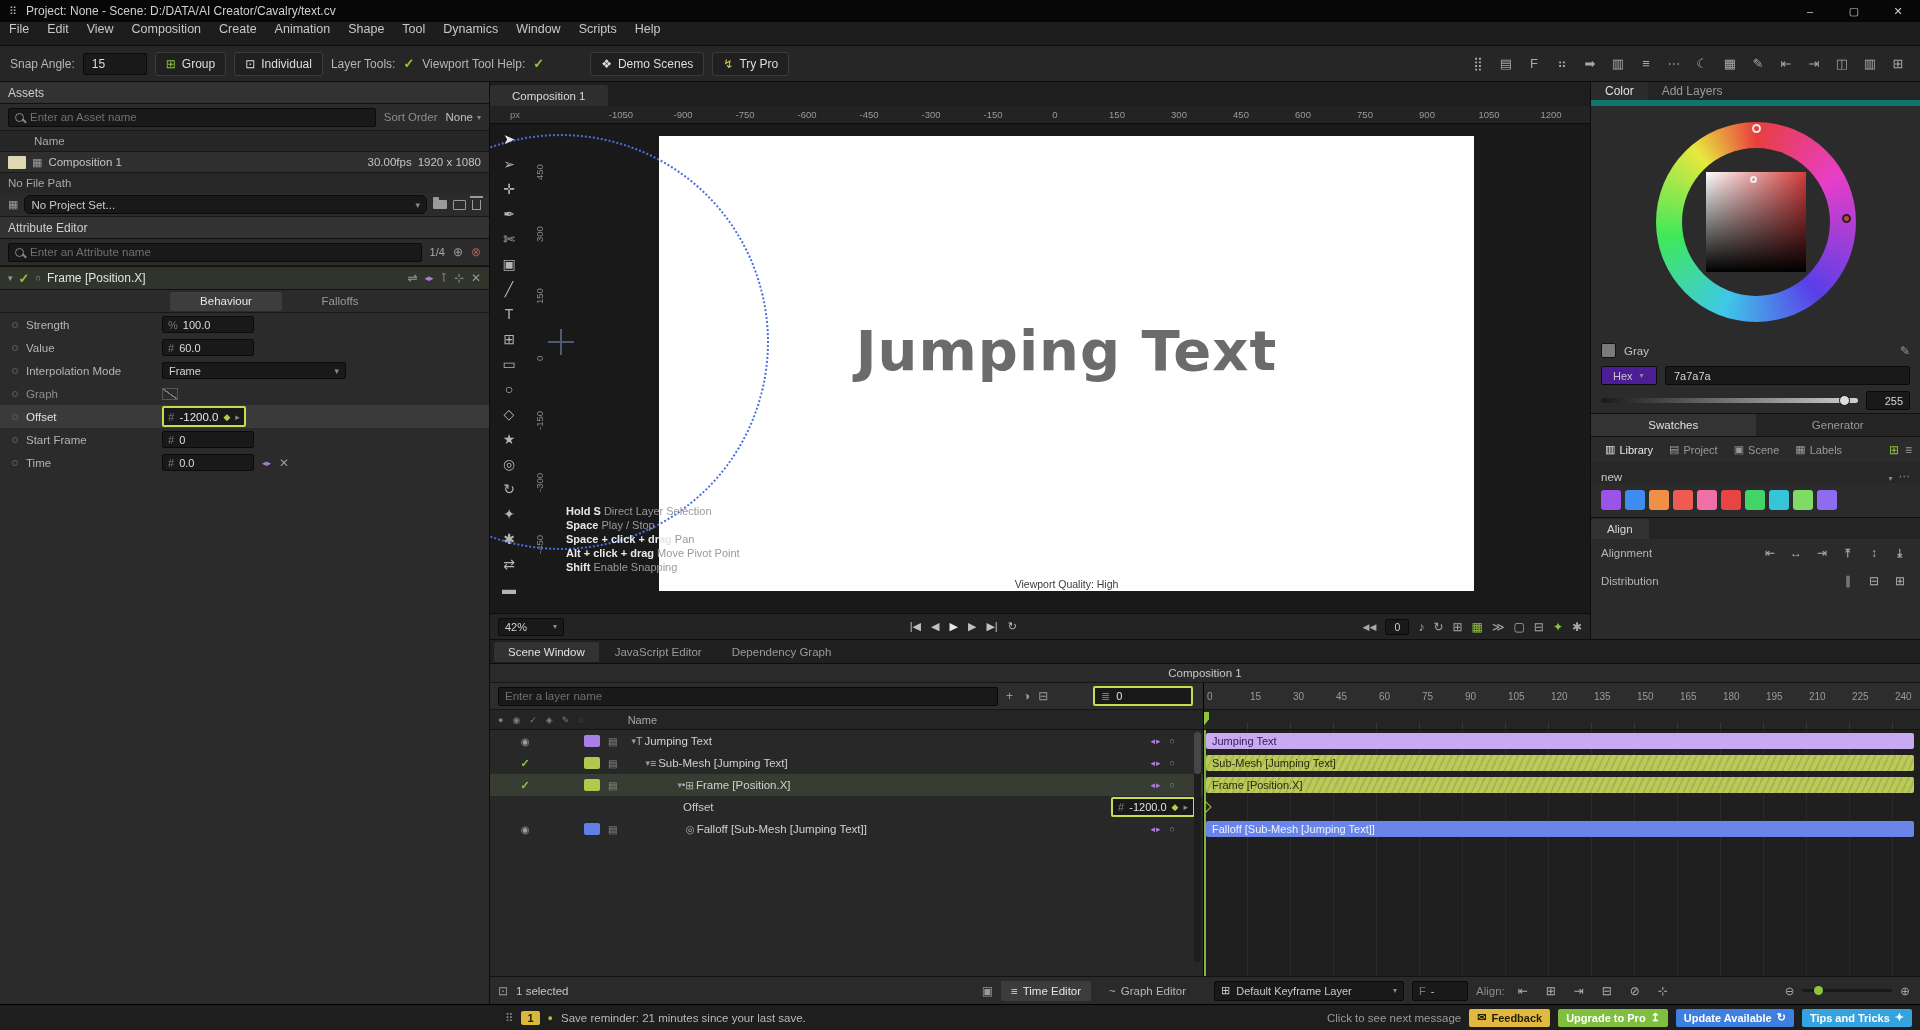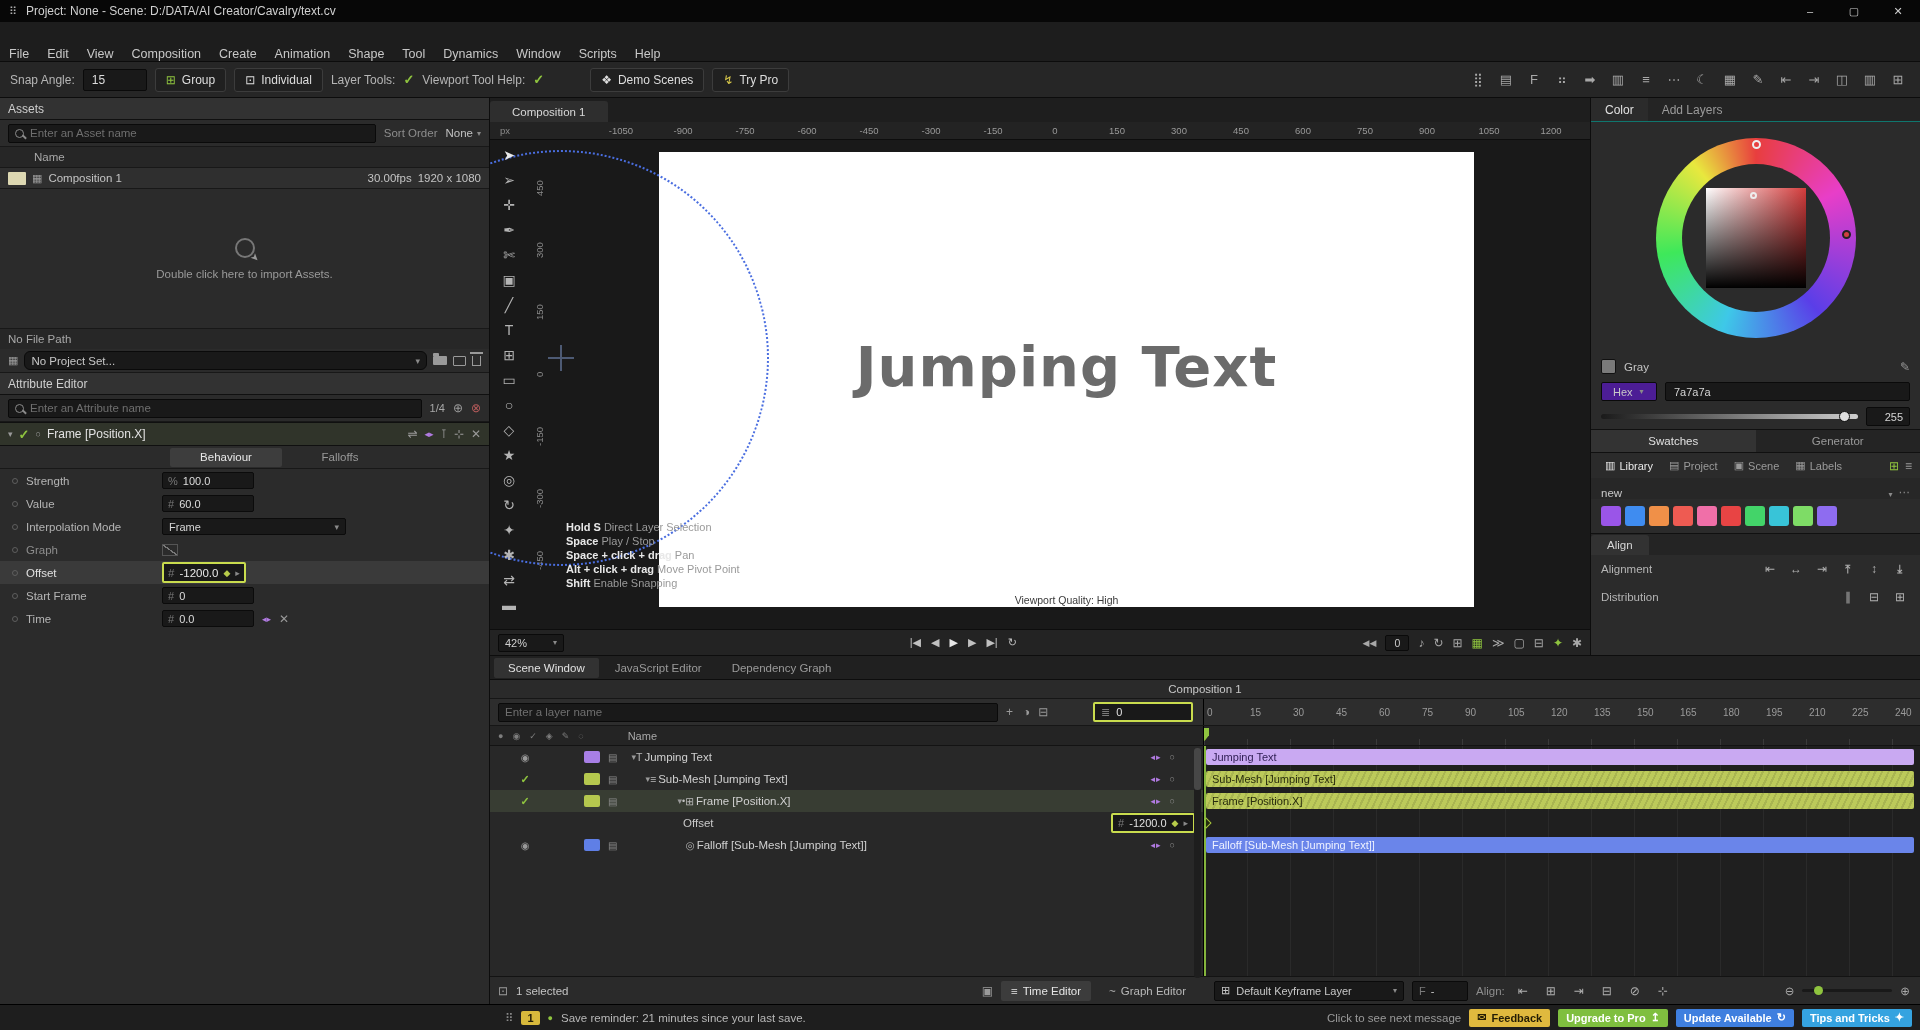--- a/index.html
+++ b/index.html
@@ -4,21 +4,21 @@
 <style>
 *{margin:0;padding:0;box-sizing:border-box}
 html,body{width:1920px;height:1030px;overflow:hidden}
 body{background:#1a1a1a;color:#c4c4c4;font-family:"Liberation Sans",sans-serif;font-size:13px;display:flex;flex-direction:column;user-select:none}
 
 .titlebar{height:22px;background:#070707;display:flex;align-items:center;font-size:12px;color:#d0d0d0;flex:none}
 .app-icon{width:26px;text-align:center;color:#b0b0b0;font-size:11px}
 .win-controls{margin-left:auto;display:flex;height:100%}
 .winbtn{width:44px;display:flex;align-items:center;justify-content:center;color:#cfcfcf;font-size:11px}
 
-.menubar{height:40px;background:#1d1d1d;display:flex;align-items:flex-end;flex:none;border-bottom:1px solid #0c0c0c}
+.menubar{height:24px;background:#1d1d1d;display:flex;align-items:flex-start;flex:none;border-bottom:1px solid #0c0c0c}
 .menu-item{padding:0 9px;color:#c8c8c8;font-size:12.5px}
 
 .toolbar{height:36px;background:#262626;display:flex;align-items:center;gap:8px;padding:0 10px;flex:none;border-bottom:1px solid #0c0c0c}
 .tb-label{color:#b5b5b5;font-size:12px}
 .tb-field{background:#191919;border:1px solid #0a0a0a;border-radius:2px;height:22px;min-width:64px;display:flex;align-items:center;padding:0 8px;color:#ddd;font-size:12px}
 .tb-btn{display:flex;align-items:center;gap:6px;background:#202020;border:1px solid #3c3c3c;border-radius:3px;height:24px;padding:0 10px;color:#ddd;font-size:12px}
 .tb-btn .g{color:#8fc43f}
 .tb-btn .y{color:#d8c84a}
 .check{color:#8fc43f;font-weight:bold;font-size:13px}
 .tb-icons{display:flex;gap:4px;margin-left:8px}
@@ -79,21 +79,21 @@
 .graph-ic{width:16px;height:12px;border:1px solid #555;background:linear-gradient(to top right,transparent 46%,#7a7a7a 46%,#7a7a7a 54%,transparent 54%)}
 .left-fill{flex:1;background:#2b2b2b}
 
 .right-area{flex:1;display:flex;flex-direction:column;min-width:0}
 .top-row{height:557px;display:flex;flex:none;min-width:0}
 
 .vp-col{flex:1;display:flex;flex-direction:column;min-width:0}
 .vp-tabs{height:24px;background:#1e1e1e;display:flex;align-items:flex-end;flex:none}
 .vp-tab{height:21px;padding:0 22px;background:#2e2e2e;color:#d8d8d8;font-size:11.5px;display:flex;align-items:center;border-radius:3px 3px 0 0}
 .vp-ruler{height:18px;background:#232323;border-bottom:1px solid #0d0d0d;display:flex;align-items:center;flex:none;overflow:hidden}
-.px-label{width:30px;text-align:center;color:#8a8a8a;font-size:9.5px;flex:none}
+.px-label{width:30px;text-align:right;color:#8a8a8a;font-size:9.5px;flex:none}
 .ruler-ticks{display:flex;margin-left:70px;font-size:9.5px;color:#9a9a9a}
 .rtick{width:62px;text-align:center;flex:none}
 .vp-area{flex:1;position:relative;background:#191919;overflow:hidden}
 .canvas{position:absolute;left:169px;top:12px;width:815px;height:455px;background:#fff;z-index:1}
 .canvas-text{position:absolute;left:0;right:0;top:40%;text-align:center;font-size:56px;font-weight:800;color:#6b6b6b;letter-spacing:1px;font-family:"DejaVu Sans","Liberation Sans",sans-serif}
 .vp-quality{position:absolute;bottom:1px;left:50%;transform:translateX(-50%);font-size:10.5px;color:#3a3a3a}
 .falloff-circle{position:absolute;left:-137px;top:10px;width:416px;height:416px;border:2px dotted #4a6ee0;border-radius:50%;z-index:3}
 .cross-h{position:absolute;left:58px;top:217px;width:26px;height:2px;background:#4d5a74;z-index:4}
 .cross-v{position:absolute;left:70px;top:205px;width:2px;height:26px;background:#4d5a74;z-index:4}
 .toolstrip{position:absolute;left:4px;top:2px;width:30px;display:flex;flex-direction:column;z-index:5}
@@ -108,21 +108,21 @@
 .zoom-dd{width:66px;height:18px;background:#191919;border:1px solid #0a0a0a;border-radius:2px;display:flex;align-items:center;padding:0 6px;font-size:11px;color:#d0d0d0}
 .zoom-dd .arrow{margin-left:auto;font-size:8px;color:#8a8a8a}
 .playback{display:flex;gap:10px;align-items:center;margin:0 auto}
 .pb{color:#c0c0c0;font-size:11px}
 .vp-right-icons{display:flex;gap:9px;align-items:center}
 .vpi{color:#a8a8a8;font-size:12px}
 .vpi.green{color:#8fc43f}
 .mini-field{min-width:24px;height:16px;background:#191919;border:1px solid #0a0a0a;border-radius:2px;display:flex;align-items:center;justify-content:center;font-size:10.5px;color:#ccc;padding:0 4px}
 
 .color-panel{width:330px;flex:none;background:#2b2b2b;border-left:1px solid #0d0d0d;display:flex;flex-direction:column}
-.cp-tabs{height:24px;display:flex;align-items:flex-end;background:#242424;flex:none;border-bottom:1px solid #0f766e}
+.cp-tabs{height:24px;display:flex;align-items:flex-end;background:#242424;flex:none;border-bottom:6px solid #0f766e}
 .cp-tab{padding:0 14px;height:100%;display:flex;align-items:center;font-size:12px;color:#9a9a9a}
 .cp-tab.active{background:#2b2b2b;color:#e0e0e0}
 .wheel-area{height:232px;display:flex;align-items:center;justify-content:center;flex:none;position:relative}
 .wheel{width:200px;height:200px;border-radius:50%;position:relative;background:conic-gradient(#e83e3e,#e83ec8 60deg,#5a3ee8 140deg,#3ec8e8 200deg,#3ee85a 260deg,#e8e83e 320deg,#e83e3e 360deg)}
 .wheel-hole{position:absolute;left:26px;top:26px;width:148px;height:148px;border-radius:50%;background:#2b2b2b}
 .sv-square{position:absolute;left:50px;top:50px;width:100px;height:100px;background:linear-gradient(to bottom,rgba(0,0,0,0),#000),linear-gradient(to right,#fff,#d43c3c)}
 .dot{position:absolute;width:9px;height:9px;border-radius:50%;border:2px solid #eee;background:transparent}
 .dot.top{left:96px;top:2px}
 .dot.right{left:186px;top:92px;background:#d04040;border-color:#222}
 .dot.sq{left:94px;top:54px;width:7px;height:7px}
@@ -319,24 +319,20 @@
     <div class="name-header">
         <span>Name</span>
       </div>
     <div class="comp-row">
       <span class="chip-cream"></span>
       <span class="comp-icon">▦</span>
       <span>Composition 1</span>
       <span style="margin-left:auto">30.00fps</span>
       <span>1920 x 1080</span>
     </div>
-    <div class="import-area">
-      <span class="imp-icon"></span>
-      <span class="import-hint">Double click here to import Assets.</span>
-    </div>
     <div class="nofile-row">No File Path</div>
     <div class="project-row">
       <span class="comp-icon">▦</span>
       <span class="dropdown">
           <span>No Project Set...</span>
           <span class="arrow">▾</span>
         </span>
       <span class="folder-ic"></span>
       <span class="monitor-ic"></span>
       <span class="trash-ic"></span>

